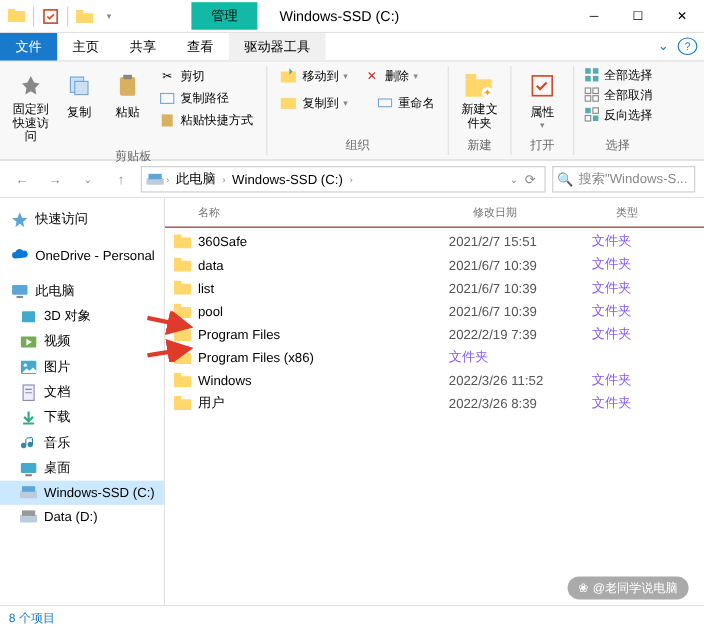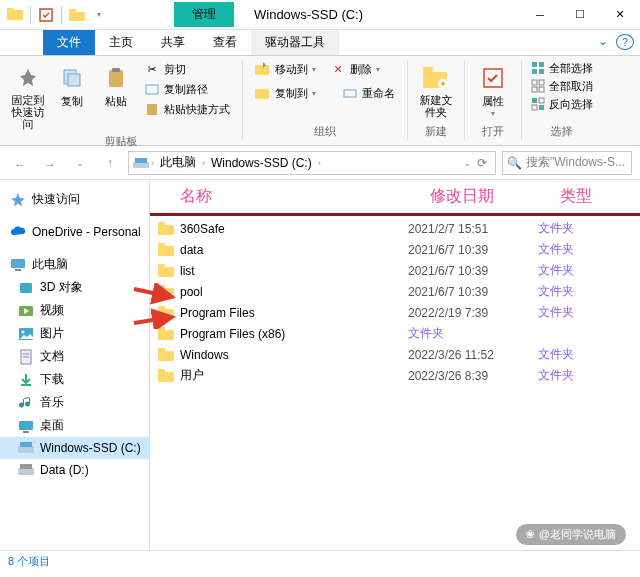--- a/index.html
+++ b/index.html
@@ -7,21 +7,21 @@
 
 .titlebar { height: 30px; display: flex; align-items: center; background: #fff; border-bottom: 1px solid #e0e0e0; }
 .qat { display: flex; align-items: center; gap: 4px; padding: 0 6px; }
 .qat-icon { width: 18px; height: 18px; display: flex; align-items: center; justify-content: center; }
 .qat-sep { width: 1px; height: 18px; background: #ccc; margin: 0 2px; }
 .title-tab { background: #14b8a6; padding: 4px 18px; margin-left: 60px; font-size: 12px; }
 .title-text { flex: 1; text-align: left; padding-left: 20px; font-size: 13px; }
 .win-controls { display: flex; }
 .win-btn { width: 40px; height: 30px; display: flex; align-items: center; justify-content: center; font-size: 11px; }
 
-.tabs { height: 26px; display: flex; background: #fff; border-bottom: 1px solid #d0d0d0; padding-left: 43px; }
+.tabs { height: 26px; display: flex; background: #fff; border-bottom: 1px solid #d0d0d0; }
 .tab { padding: 4px 14px; font-size: 12px; display: flex; align-items: center; }
 .tab.active { background: #1979ca; color: #fff; }
 .tab.drive { background: #f0f0f0; }
 .tabs-spacer { flex: 1; }
 .help-dd { padding: 4px 8px; color: #1979ca; }
 
 .ribbon { height: 90px; background: #f8f8f8; border-bottom: 1px solid #d0d0d0; display: flex; padding: 4px 0; }
 .ribbon-group { display: flex; flex-direction: column; align-items: center; padding: 0 8px; border-right: 1px solid #e0e0e0; }
 .ribbon-group-content { flex: 1; display: flex; align-items: flex-start; gap: 4px; }
 .ribbon-group-label { font-size: 11px; color: #666; padding-bottom: 2px; }
@@ -41,21 +41,21 @@
 
 .content { display: flex; height: 370px; }
 .sidebar { width: 150px; border-right: 1px solid #e0e0e0; padding: 8px 0; overflow: hidden; }
 .side-item { display: flex; align-items: center; gap: 6px; padding: 3px 6px 3px 18px; font-size: 12px; white-space: nowrap; }
 .side-item.top { padding-left: 10px; }
 .side-item.sel { background: #cce8ff; }
 .side-spacer { height: 10px; }
 .side-icon { width: 16px; height: 16px; flex-shrink: 0; }
 
 .filepane { flex: 1; position: relative; }
-.cols { display: flex; padding: 6px 8px; border-bottom: 3px solid #7f1d1d; color: #ec4899; font-size: 16px; }
+.cols { display: flex; padding: 6px 8px; border-bottom: 1px solid #7f1d1d; color: #737373; font-size: 10px; }
 .col-name { flex: 0 0 250px; }
 .col-date { flex: 0 0 130px; }
 .col-type { flex: 1; }
 .rows { padding: 2px 0; }
 .row { display: flex; align-items: center; padding: 2px 8px; font-size: 12px; height: 21px; }
 .row .ficon { width: 16px; height: 14px; margin-right: 6px; }
 .row .rname { flex: 0 0 228px; }
 .row .rdate { flex: 0 0 130px; color: #555; }
 .row .rtype { flex: 1; color: #8b5cf6; }
 

